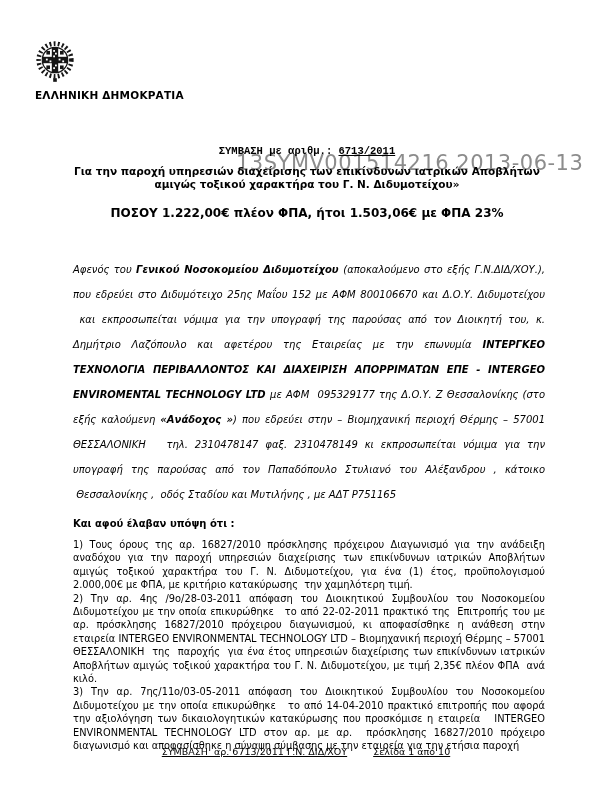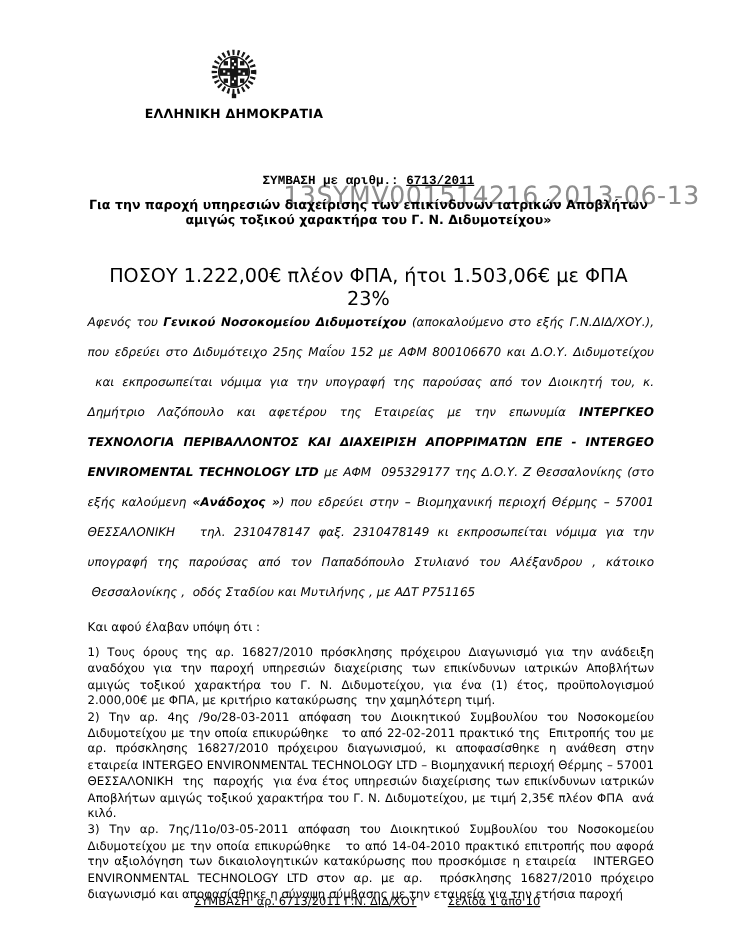--- a/index.html
+++ b/index.html
@@ -22,21 +22,20 @@
     white-space:nowrap;
     mix-blend-mode:multiply;
     z-index:5;
     pointer-events:none;
   }
   
   .header-block{
     position:absolute;
     left:35px;top:33px;
     width:320px;
-    text-align:center;
     line-height:11px;
   }
   .emblem{display:inline-block;margin-bottom:3px;}
   .hline{font-weight:bold;font-size:10.5px;letter-spacing:.2px;}
   .hline sup{font-size:7px;}
   
   .title-block{
     position:absolute;
     left:71px;top:145px;
     width:472px;
@@ -45,23 +44,23 @@
   }
   .contract-no{font-weight:bold;font-size:10.5px;font-family:Liberation Mono, monospace;}
   .contract-no .num{text-decoration:underline;}
   .subject{
     margin-top:8px;
     font-weight:bold;
     font-size:10.5px;
     line-height:13px;
   }
   .amount{
-    margin-top:29px;
-    font-weight:normal;
-    font-size:16px;
+    margin-top:15px;
+    font-weight:bold;
+    font-size:12px;
   }
   
   .body-block{
     position:absolute;
     left:73px;top:252px;
     width:472px;
     font-size:10px;
     z-index:2;
   }
   .p-intro{
@@ -73,20 +72,21 @@
   .p-main{
     margin:5px 0 0 0;
     line-height:25px;
     text-align:justify;
     font-style:italic;
   }
   .p-main .b{font-weight:bold;}
   .p-having{
     margin:10px 0 0 0;
     line-height:14px;
+    font-weight:bold;
   }
   .recitals{margin:7px 0 0 0;padding:0;list-style:none;}
   .recitals li{
     margin:0;padding:0;
     line-height:13.4px;
     font-size:9.8px;
     text-align:justify;
   }
   
   .footer{

